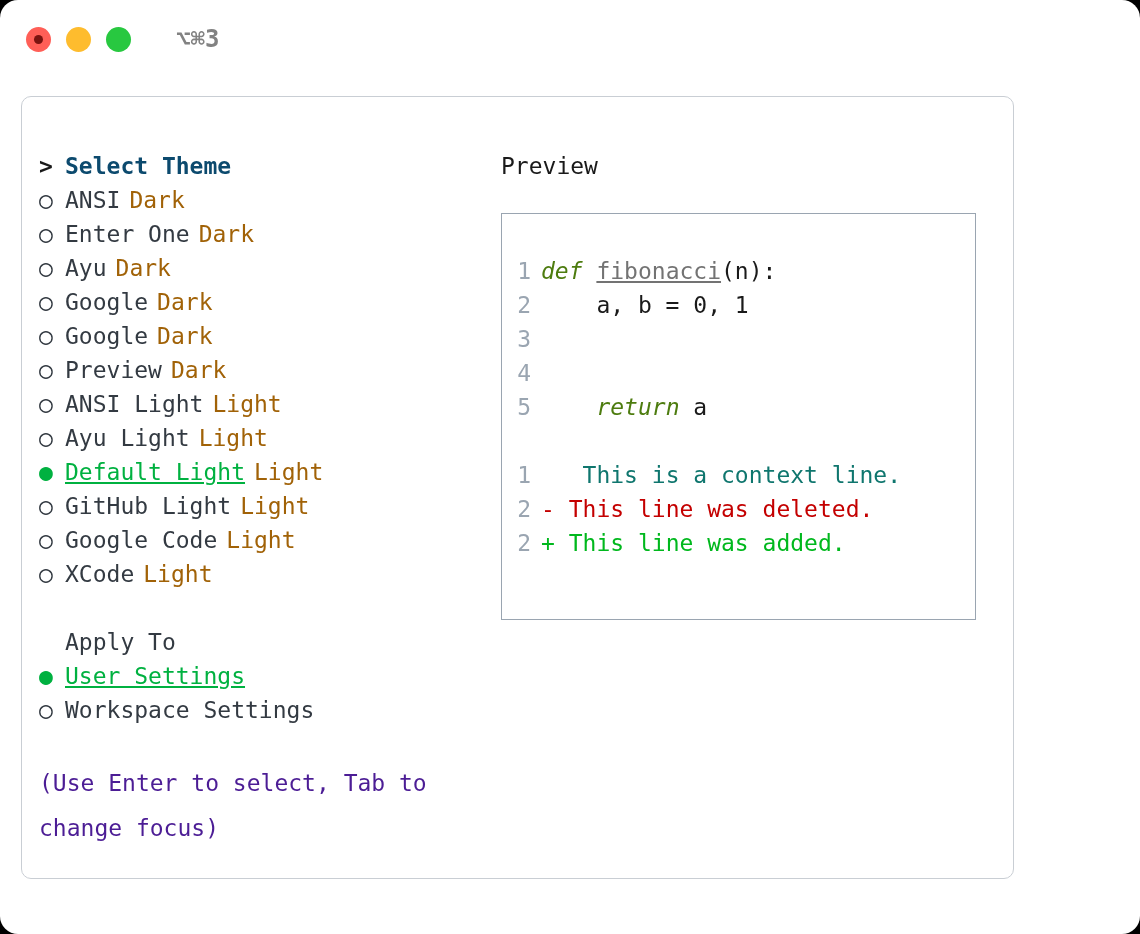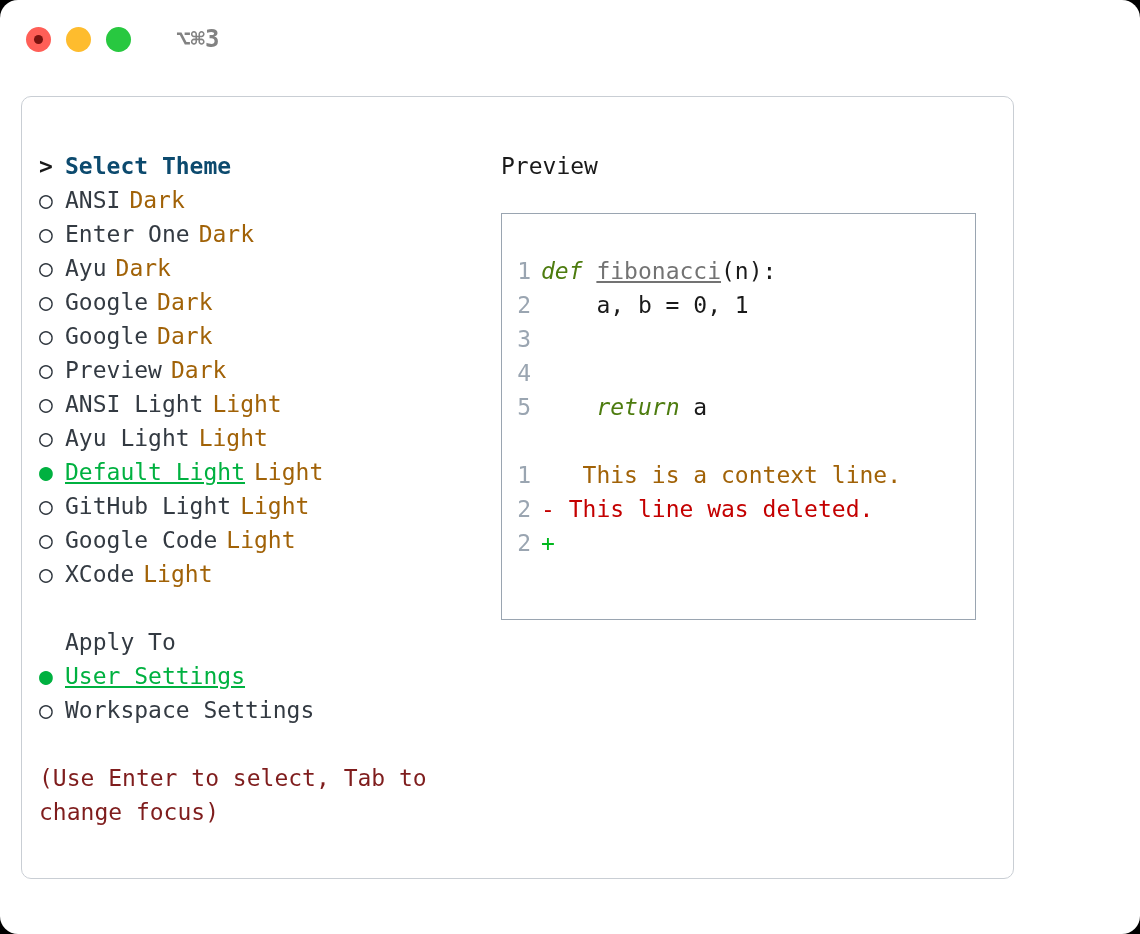--- a/index.html
+++ b/index.html
@@ -108,22 +108,22 @@
   .label.bold   { font-weight: bold; color: #0c4a6e; }
   .label.green  { color: #00b140; text-decoration: underline; }
   .variant {
     color: #a16207;
     padding-left: 9px;
   }
   .spacer-34 { height: 34px; }
 
   .hint {
     font-size: 23px;
-    line-height: 34px;
-    color: #7f1d1d;
+    line-height: 45px;
+    color: #4c1d95;
     width: 410px;
     white-space: pre-wrap;
   }
 
   
   .right-col {
     position: absolute;
     left: 479px;
     top: 52px;
     width: 480px;
@@ -159,21 +159,21 @@
     color: #9aa5b1;
     padding-right: 10px;
   }
   .code-text { white-space: pre; color: #1a1a1a; }
 
   .kw   { color: #4d7c0f; font-style: italic; }
   .fn   { color: #737373; text-decoration: underline; }
   .pln  { color: #1a1a1a; }
 
   .diff-gap { height: 34px; }
-  .d-ctx { color: #a16207; }
+  .d-ctx { color: #0f766e; }
   .d-del { color: #c40000; }
   .d-add { color: #00b81d; }
 </style>
 </head>
 <body>
 
 <div class="page">
 
   <div class="titlebar">
     <div class="lights">
@@ -324,20 +324,20 @@
           <span class="code-text d-ctx"> </span><span class="code-text d-ctx">  This is a context line.</span>
         </div>
 
         <div class="code-line">
           <span class="lineno">2</span>
           <span class="code-text d-del">-</span><span class="code-text d-del"> This line was deleted.</span>
         </div>
 
         <div class="code-line">
           <span class="lineno">2</span>
-          <span class="code-text d-add">+</span>
+          <span class="code-text d-add">+</span><span class="code-text d-add"> This line was added.</span>
         </div>
 
       </div>
     </div>
 
   </div>
 </div>
 
 </body></html>

